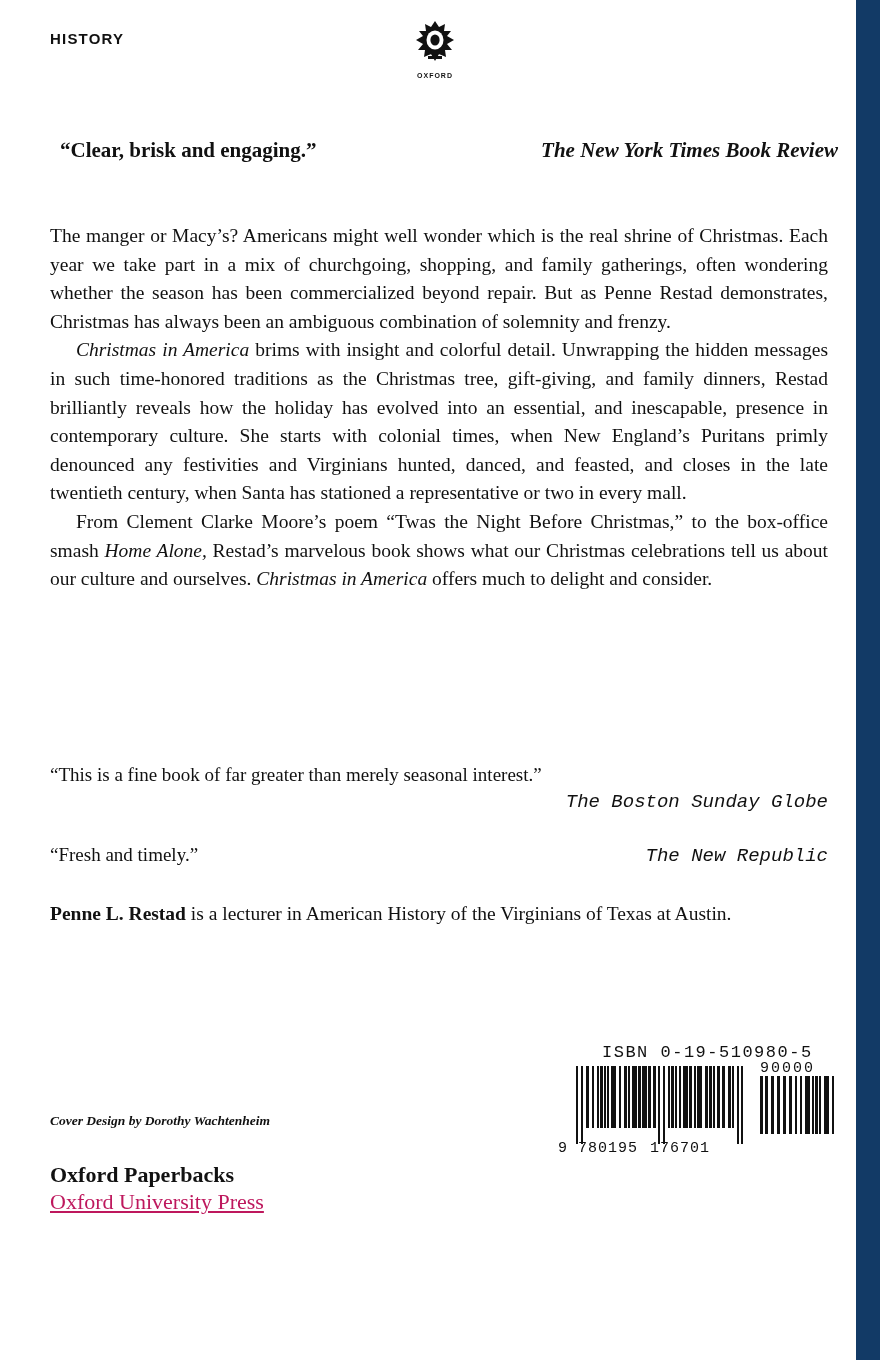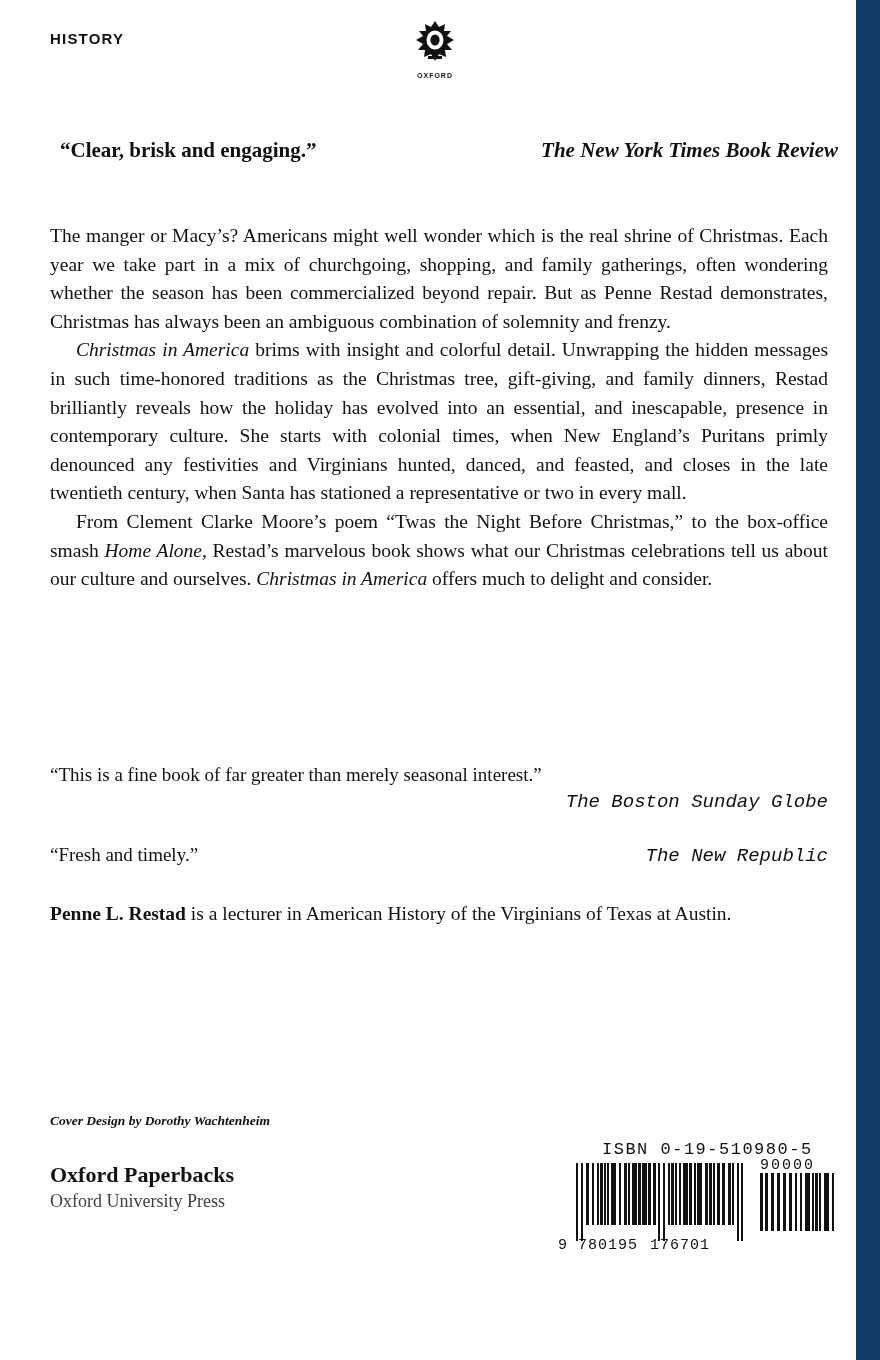--- a/index.html
+++ b/index.html
@@ -186,30 +186,31 @@
   }
   .imprint .pb {
     font-family: "Liberation Serif", serif;
     font-weight: bold;
     font-size: 22px;
     line-height: 27px;
     color: #111111;
   }
   .imprint .oup {
     font-family: "Liberation Serif", serif;
-    font-size: 18px;
+    font-size: 22px;
     line-height: 27px;
-    color: #404040;
+    color: #be185d;
+    text-decoration: underline;
   }
 
   
   .barcode-area {
     position: absolute;
     left: 498px;
-    top: 1140px;
+    top: 1043px;
     width: 285px;
   }
   .isbn-text {
     font-family: "Liberation Mono", monospace;
     font-size: 17px;
     letter-spacing: 1.5px;
     color: #111111;
     margin-left: 54px;
   }
   .bars-wrap {

